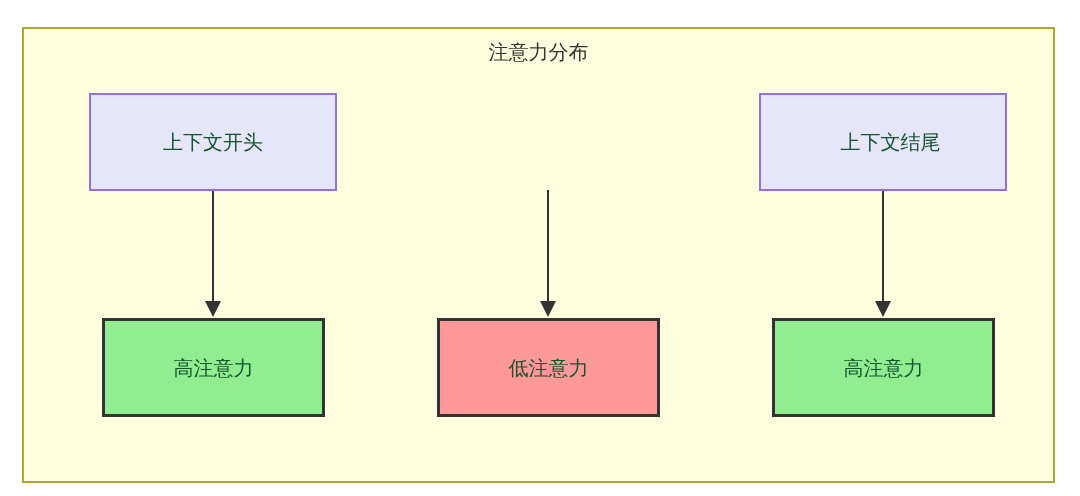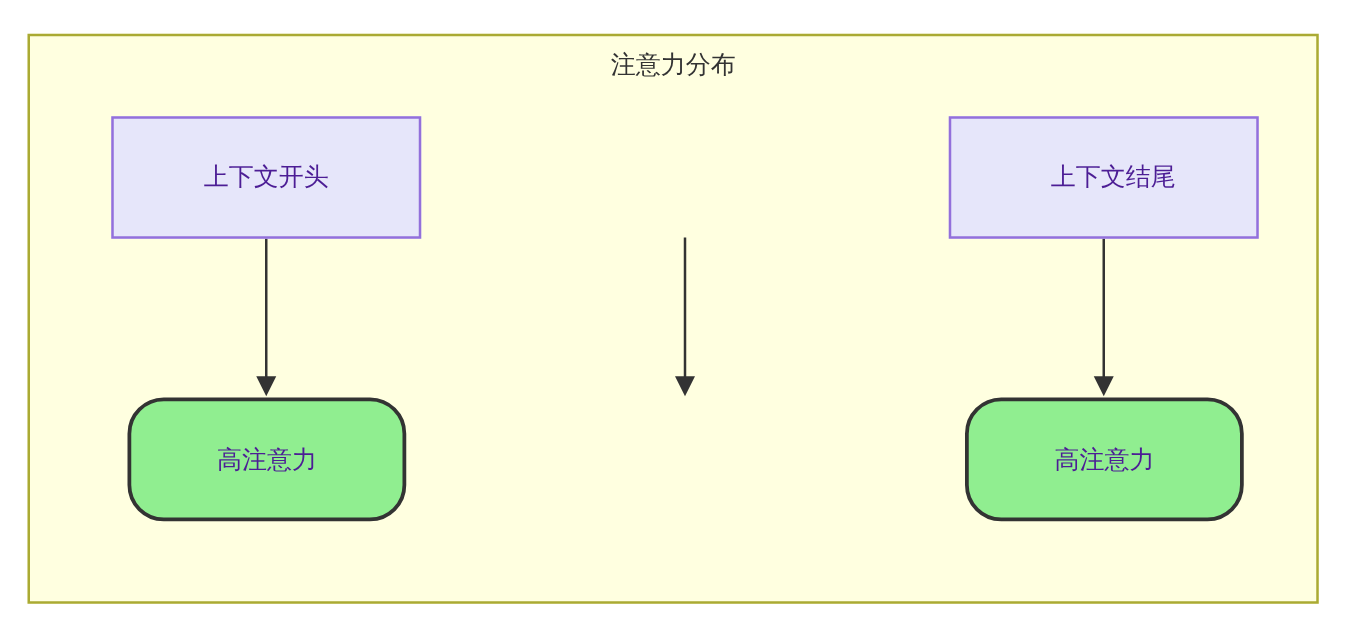--- a/index.html
+++ b/index.html
@@ -45,38 +45,37 @@
     white-space: nowrap;
   }
 
   
   .node {
     position: absolute;
     box-sizing: border-box;
     display: flex;
     align-items: center;
     justify-content: center;
-    color: #4c1d95;
+    color: #14532d;
     font-size: 20px;
     line-height: 1;
     white-space: nowrap;
   }
 
   .node.context {
     background: #e6e6fa;
     border: 2px solid #9370db;
   }
 
   .node.attention {
     border: 3px solid #333333;
   }
 
   .node.high {
     background: #90ee90;
-    border-radius: 29px;
   }
 
   .node.low {
     background: #ff9999;
   }
 
   
   #edge-layer {
     position: absolute;
     left: 0;
@@ -128,18 +127,21 @@
 
 
   <div class="node context" style="left:759px; top:93px; width:248px; height:98px;padding-left:15px;">
     <span>上下文结尾</span>
   </div>
 
   <div class="node attention high" style="left:102px; top:318px; width:223px; height:99px;">
     <span>高注意力</span>
   </div>
 
+  <div class="node attention low" style="left:437px; top:318px; width:223px; height:99px;">
+    <span>低注意力</span>
+  </div>
 
   <div class="node attention high" style="left:772px; top:318px; width:223px; height:99px;">
     <span>高注意力</span>
   </div>
 
 </div>
 
 </body></html>

